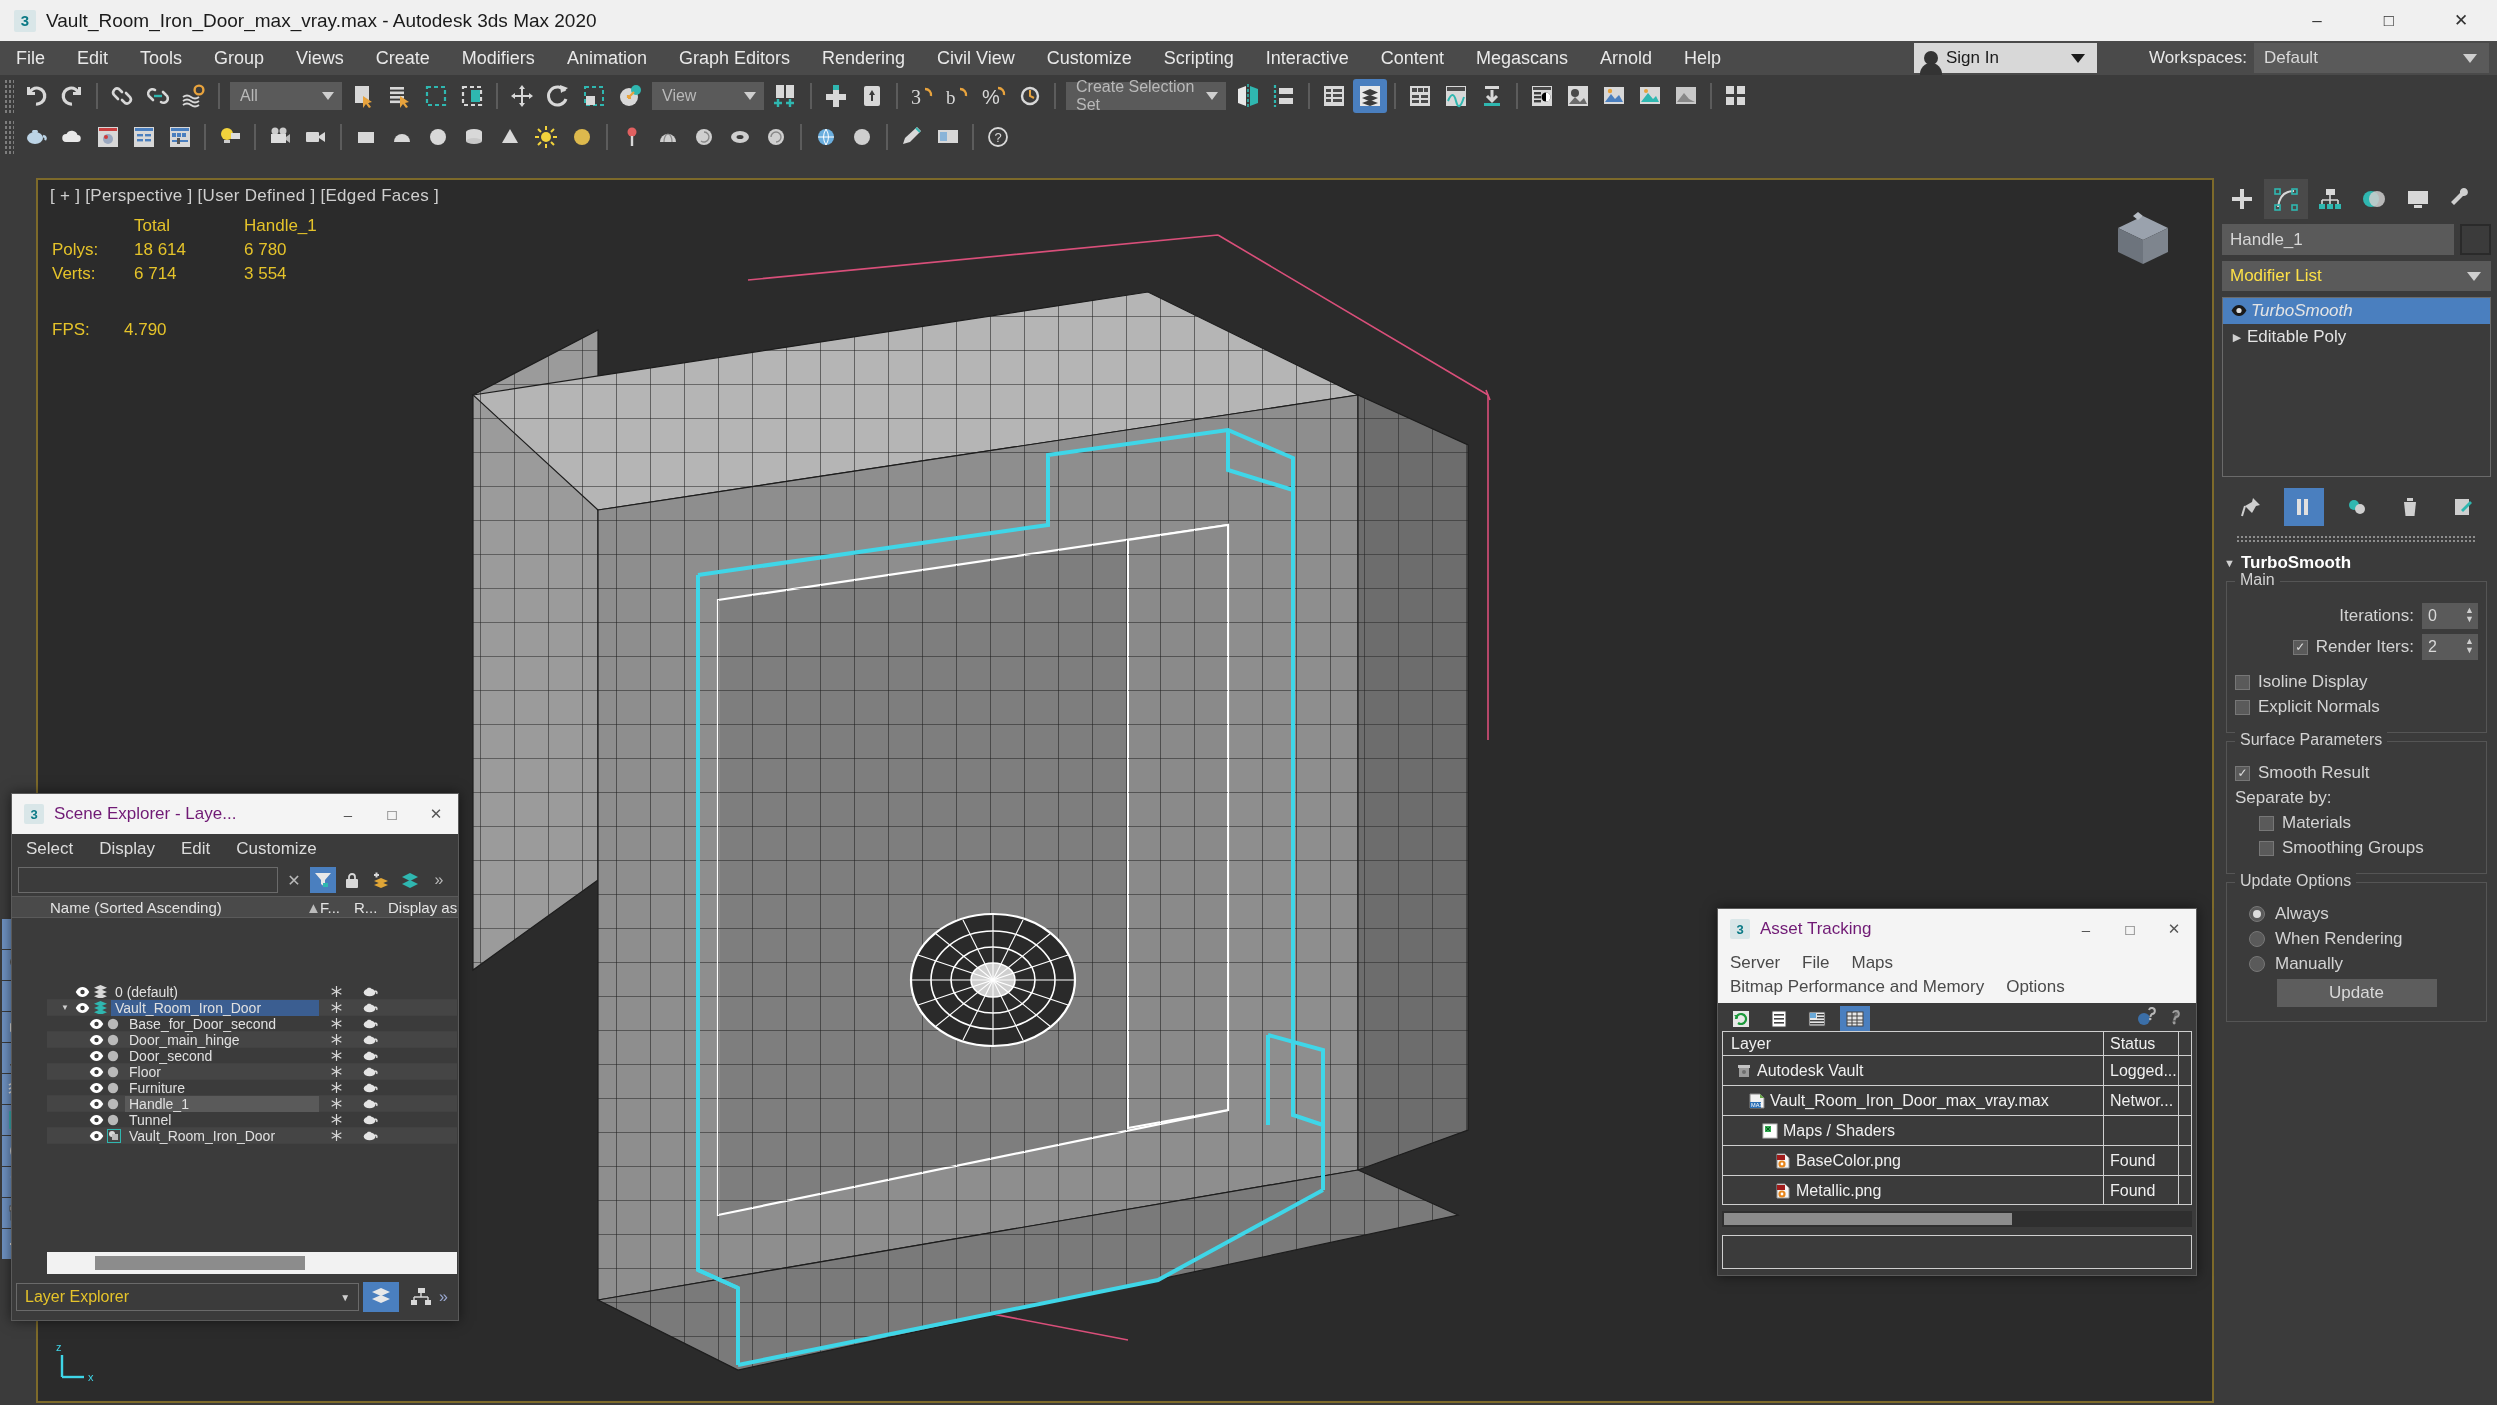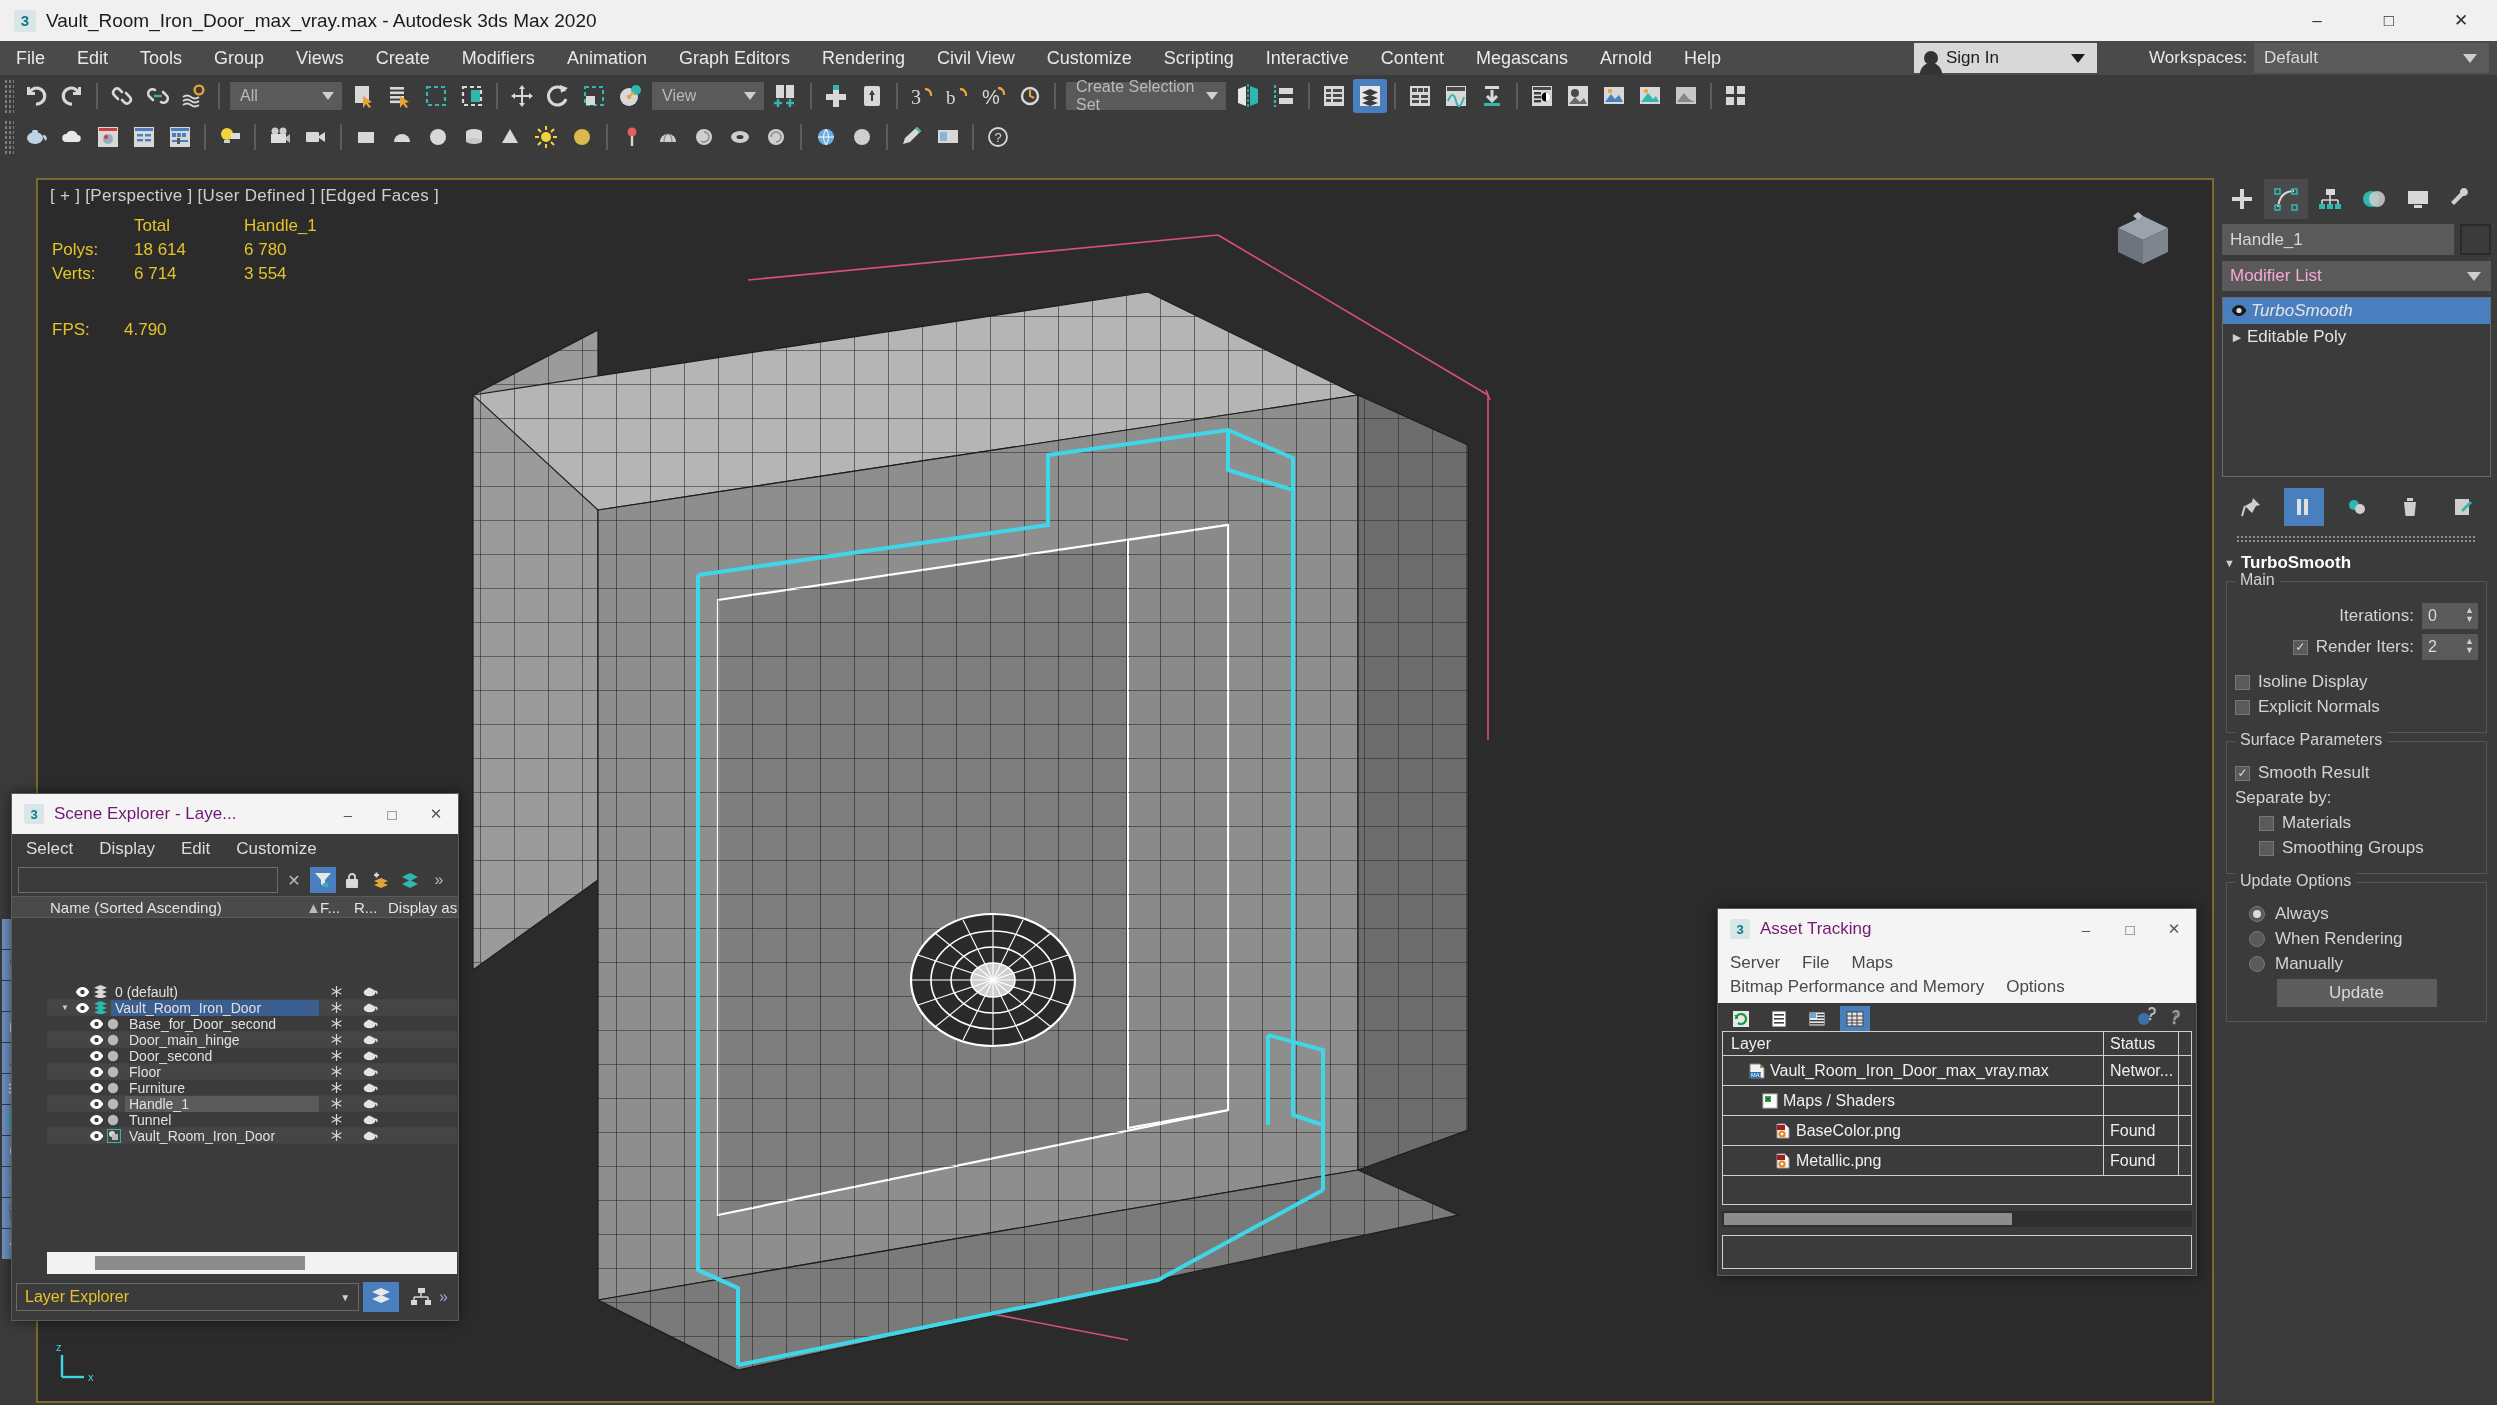--- a/index.html
+++ b/index.html
@@ -124,21 +124,21 @@
   .cp-tab.sel{ background:#4a4a4a; }
   #cp-name{
     margin:4px 6px; height:31px; display:flex; align-items:center;
   }
   #cp-name input{
     flex:1; height:31px; background:#5a5a5a; border:none; color:#d7d7d7;
     font-size:17px; padding-left:8px; font-family:"Liberation Sans",sans-serif;
   }
   #cp-name .swatch{ width:31px;height:31px;background:#3b3b3b;border:2px solid #2a2a2a;margin-left:6px; }
   #cp-modlist{
-    margin:6px; height:30px; background:#5a5a5a; color:#f9a8d4; font-size:17px;
+    margin:6px; height:30px; background:#5a5a5a; color:#fde047; font-size:17px;
     display:flex; align-items:center; padding-left:8px; position:relative;
   }
   #cp-modlist .arr{ position:absolute; right:10px; width:0;height:0;
     border-left:7px solid transparent;border-right:7px solid transparent;border-top:9px solid #cfcfcf;}
   #cp-stack{
     margin:2px 6px; height:180px; background:#3b3b3b; border:1px solid #6a6a6a;
   }
   .stack-row{ height:26px; display:flex; align-items:center; font-size:17px; color:#e4e4e4; padding-left:4px;}
   .stack-row.sel{ background:#4a7fbf; }
   .stack-row .eye{ width:24px; text-align:center; font-size:14px; color:#111; }
@@ -1620,20 +1620,33 @@
     </div>
   </div>
 
   <div class="at-grid">
     <div class="at-hdr">
       <div class="c1">Layer</div>
       <div class="c2">Status</div>
       <div class="c3"></div>
     </div>
     <div id="at-rows">
+        <div class="at-row">
+          <span class="c1">
+            <span style="width:8px;flex:none"></span>
+            <span class="fileico"><svg width="16" height="16" viewBox="0 0 16 16">
+                <rect x="3" y="4" width="10" height="10" fill="#9a9a9a"></rect>
+                <rect x="2" y="2" width="12" height="3" fill="#c4c4c4"></rect>
+                <circle cx="8" cy="9" r="2" fill="#6d6d6d"></circle>
+              </svg></span>
+            <span>Autodesk Vault</span>
+          </span>
+          <span class="c2">Logged...</span>
+          <span class="c3"></span>
+        </div>
         <div class="at-row">
           <span class="c1">
             <span style="width:21px;flex:none"></span>
             <span class="fileico"><svg width="17" height="16" viewBox="0 0 17 16">
                 <path d="M1 1 L11 1 L15 5 L15 15 L1 15 Z" fill="#f2f2f2" stroke="#888"></path>
                 <path d="M11 1 L11 5 L15 5 Z" fill="#6aa94a"></path>
                 <rect x="1" y="9" width="11" height="6" fill="#2b6fb5"></rect>
                 <text x="2" y="14" font-size="5.6" fill="#fff" font-family="Liberation Sans, sans-serif">MAX</text>
               </svg></span>
             <span>Vault_Room_Iron_Door_max_vray.max</span>

